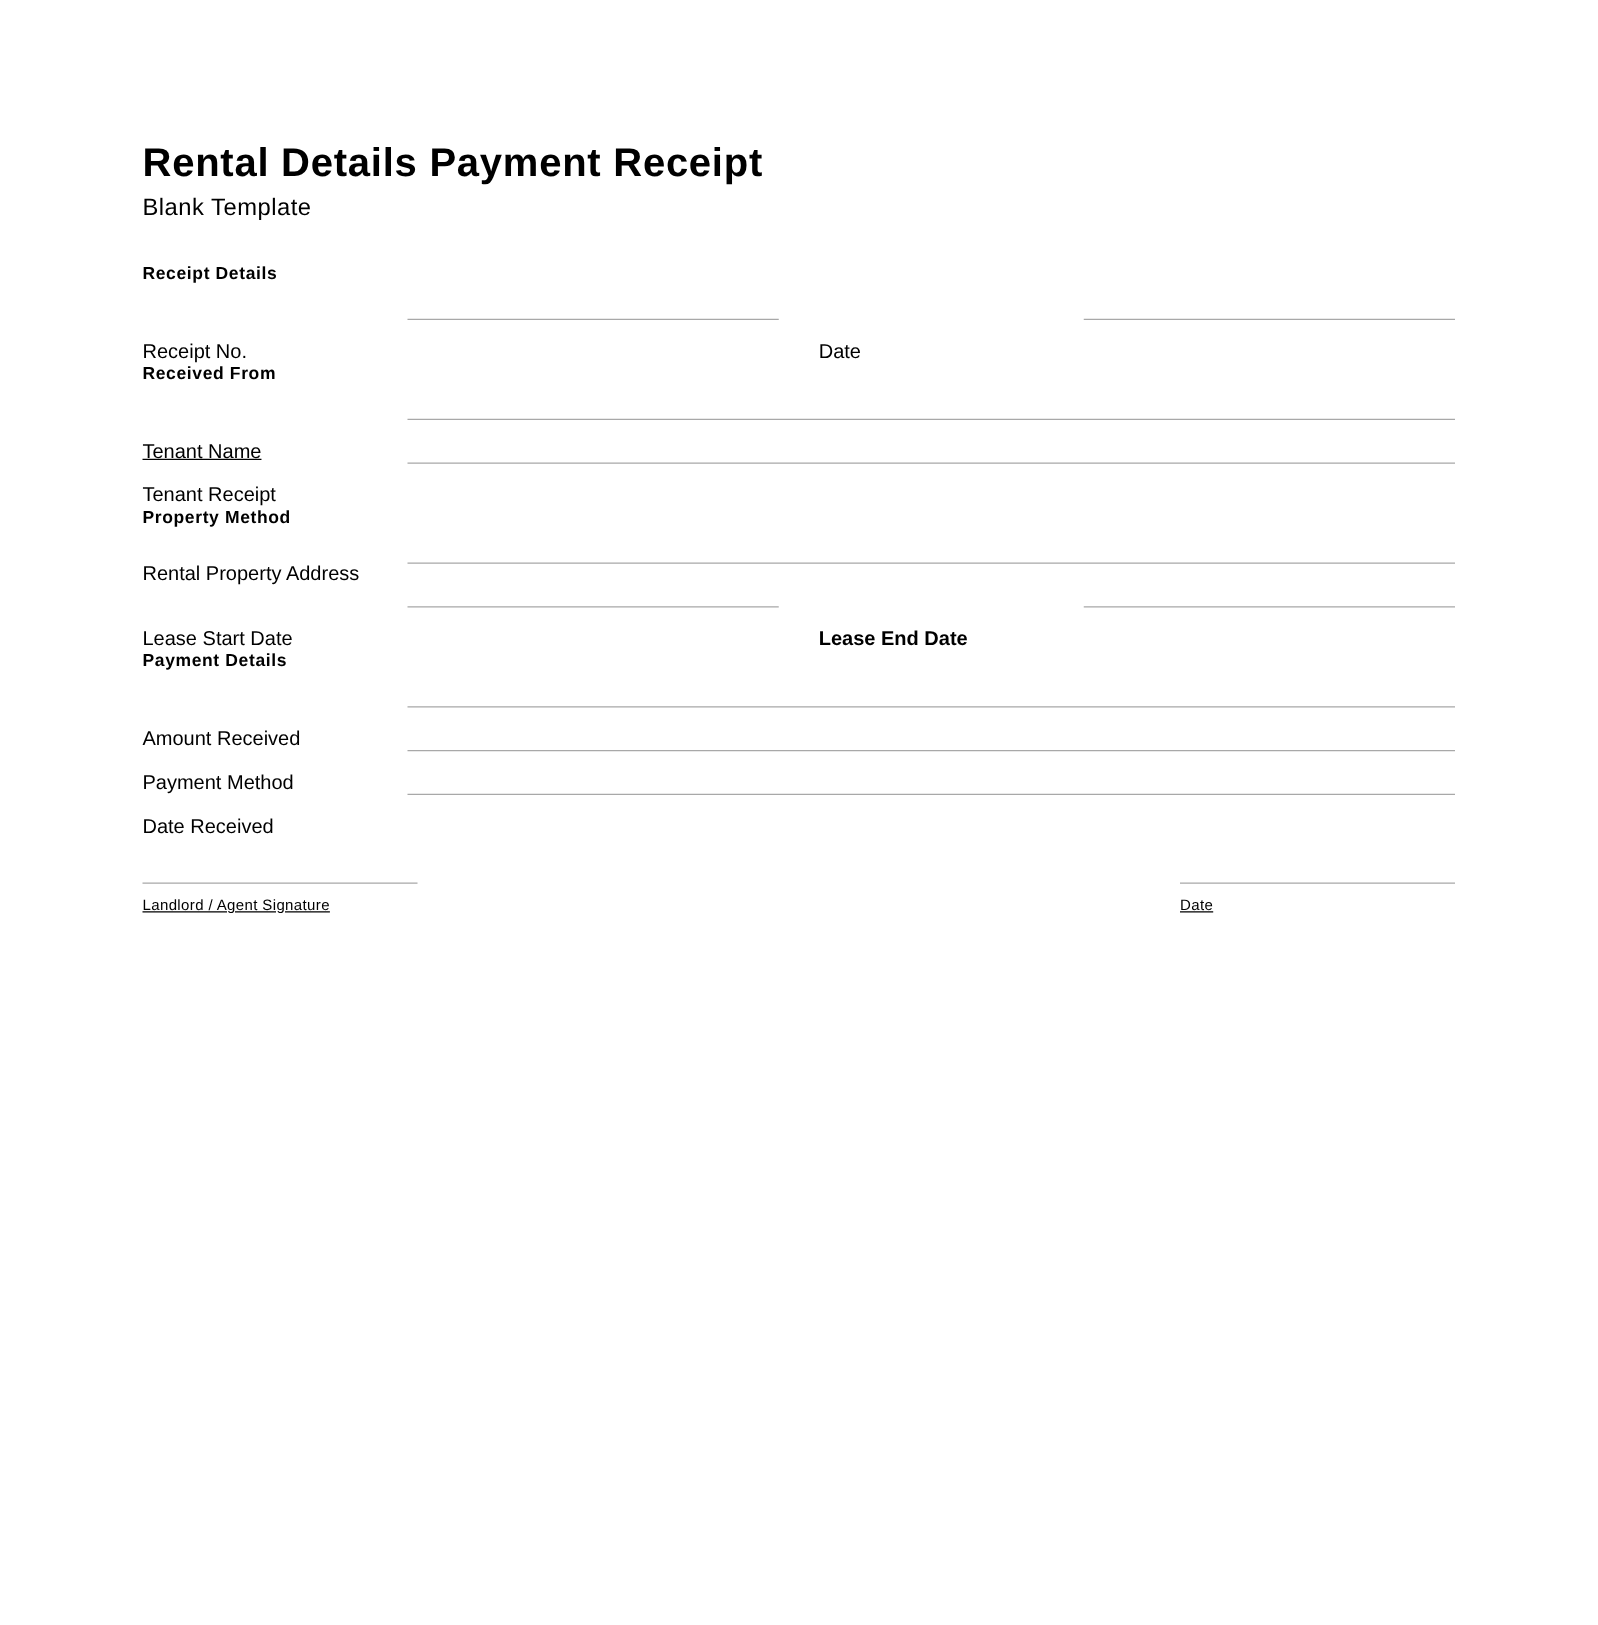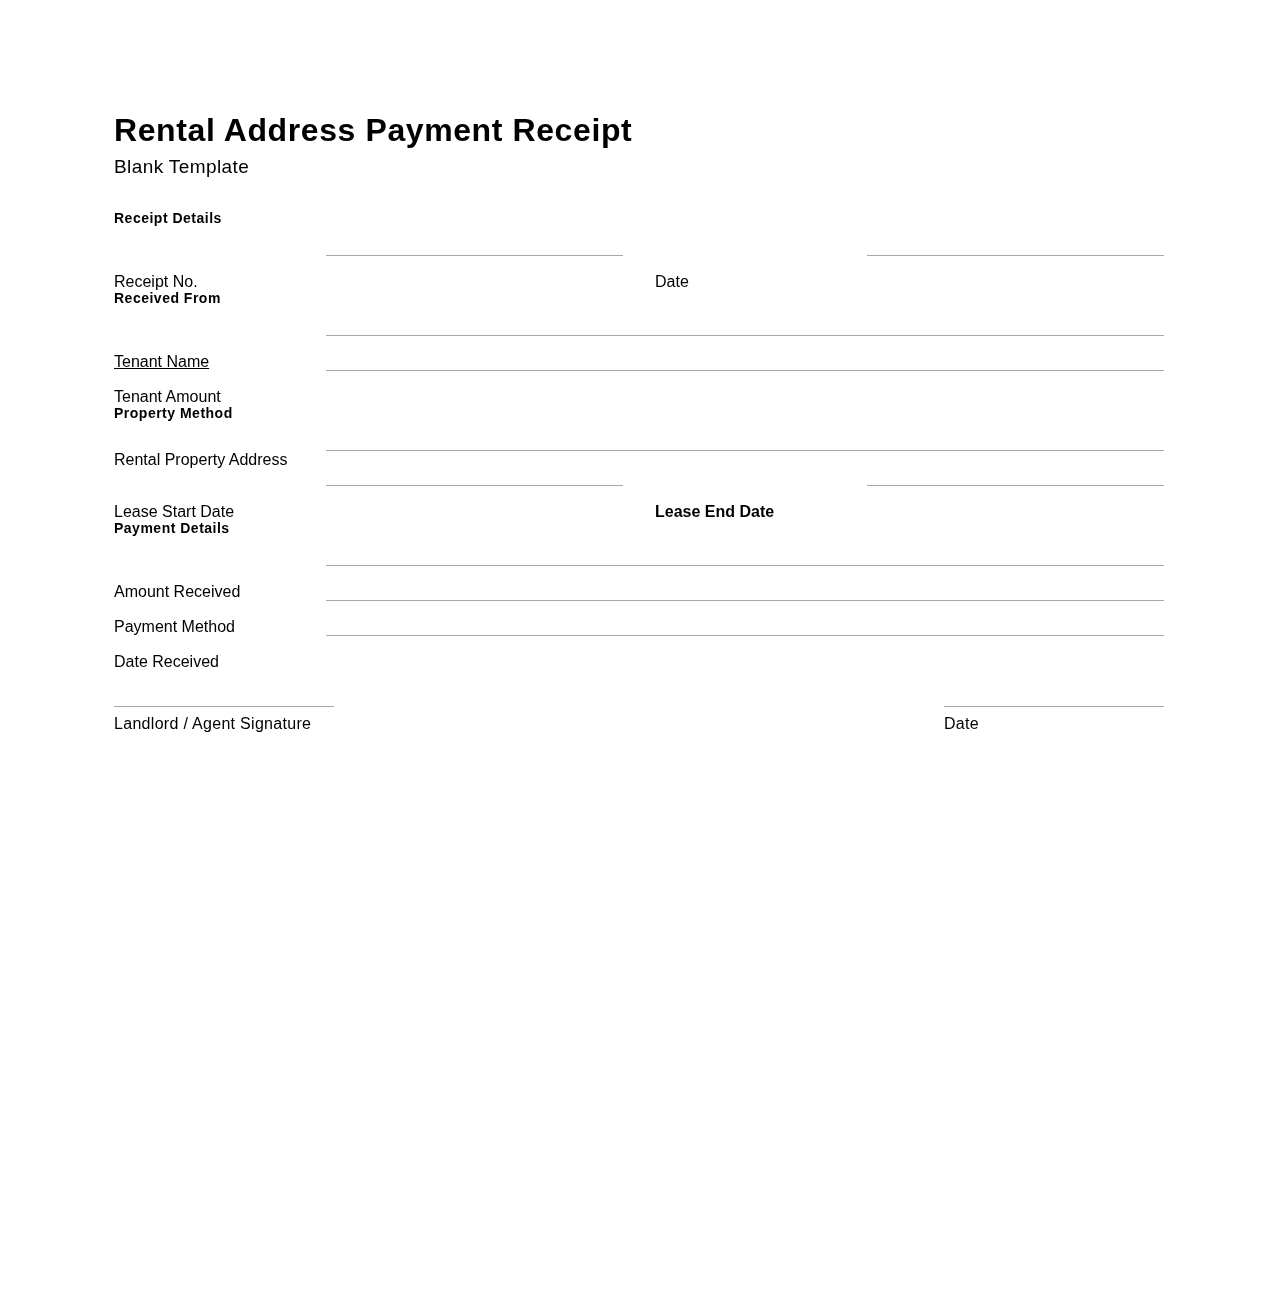--- a/index.html
+++ b/index.html
@@ -3,40 +3,40 @@
 <meta charset="utf-8">
 <style>
   html, body { margin: 0; padding: 0; background: #ffffff; }
   body { width: 1278px; height: 1300px; position: relative; font-family: "Liberation Sans", sans-serif; color: #000; }
   .page { position: absolute; left: 114px; top: 0; width: 1050px; }
   .title { position: absolute; top: 111px; left: 0; font-size: 32px; font-weight: bold; letter-spacing: 0.6px; margin: 0; white-space: nowrap; line-height: 38px; }
   .subtitle { position: absolute; top: 157px; left: 0; font-size: 19px; letter-spacing: 0.4px; line-height: 19px; }
   .section-title { position: absolute; left: 0; font-size: 14px; font-weight: bold; letter-spacing: 0.5px; line-height: 20px; }
   .label { position: absolute; font-size: 16px; line-height: 19px; white-space: nowrap; margin-top: 40px; }
   .line { position: absolute; height: 0; border-top: 1px solid #a8a8a8; }
-  .sig-label { position: absolute; font-size: 16px; letter-spacing: 0.3px; line-height: 18px; white-space: nowrap; }
+  .sig-label { position: absolute; font-size: 12px; letter-spacing: 0.3px; line-height: 18px; white-space: nowrap; text-decoration: underline; }
 </style>
 </head>
 <body>
 
 <div class="page">
 
-  <h1 class="title">Rental Address Payment Receipt</h1>
+  <h1 class="title">Rental Details Payment Receipt</h1>
   <div class="subtitle">Blank Template</div>
 
   <div class="section-title" style="top:208px;">Receipt Details</div>
   <div class="label" style="top:232px; left:0;">Receipt No.</div>
   <div class="line" style="top:255px; left:212px; width:297px;"></div>
   <div class="label" style="top:232px; left:541px;">Date</div>
   <div class="line" style="top:255px; left:753px; width:297px;"></div>
 
   <div class="section-title" style="top:288px;">Received From</div>
   <div class="label" style="top:312px; left:0;text-decoration:underline;">Tenant Name</div>
   <div class="line" style="top:335px; left:212px; width:838px;"></div>
-  <div class="label" style="top:347px; left:0;">Tenant Amount</div>
+  <div class="label" style="top:347px; left:0;">Tenant Receipt</div>
   <div class="line" style="top:370px; left:212px; width:838px;"></div>
 
   <div class="section-title" style="top:403px;">Property Method</div>
   <div class="label" style="top:410px; left:0;">Rental Property Address</div>
   <div class="line" style="top:450px; left:212px; width:838px;"></div>
   <div class="label" style="top:462px; left:0;">Lease Start Date</div>
   <div class="line" style="top:485px; left:212px; width:297px;"></div>
   <div class="label" style="top:462px; left:541px;font-weight:bold;">Lease End Date</div>
   <div class="line" style="top:485px; left:753px; width:297px;"></div>
 

